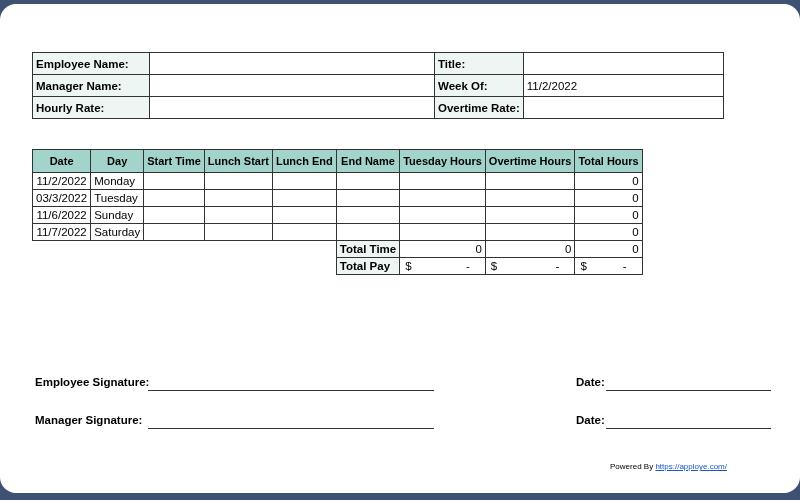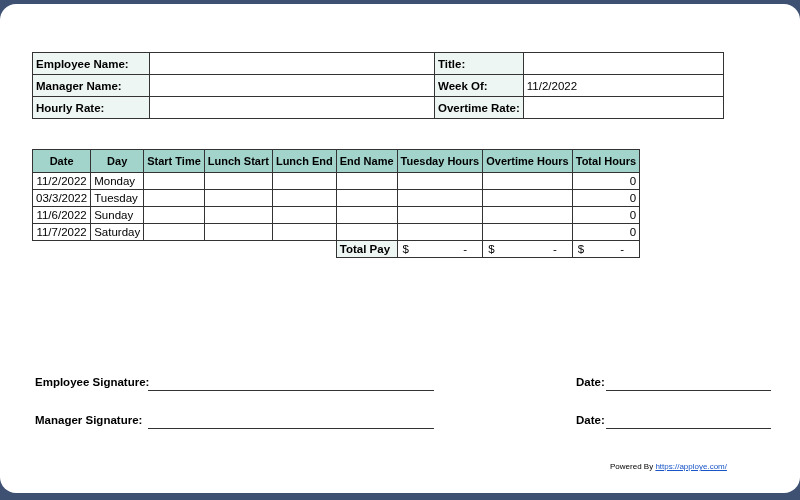--- a/index.html
+++ b/index.html
@@ -121,20 +121,27 @@
         <td></td>
         <td></td>
         <td></td>
         <td></td>
         <td></td>
         <td></td>
         <td class="r">0</td>
       </tr>
     </tbody>
   <tbody>
+      <tr>
+    <td class="nob" colspan="5" style="border-top:1px solid #333 !important;"></td>
+    <td class="lbl">Total Time</td>
+    <td class="r">0</td>
+    <td class="r">0</td>
+    <td class="r">0</td>
+  </tr>
   <tr>
     <td class="nob" colspan="5"></td>
     <td class="lbl">Total Pay</td>
     <td>
           <div class="pay">
             <span>$</span>
             <span>-</span>
           </div>
         </td>
     <td>

